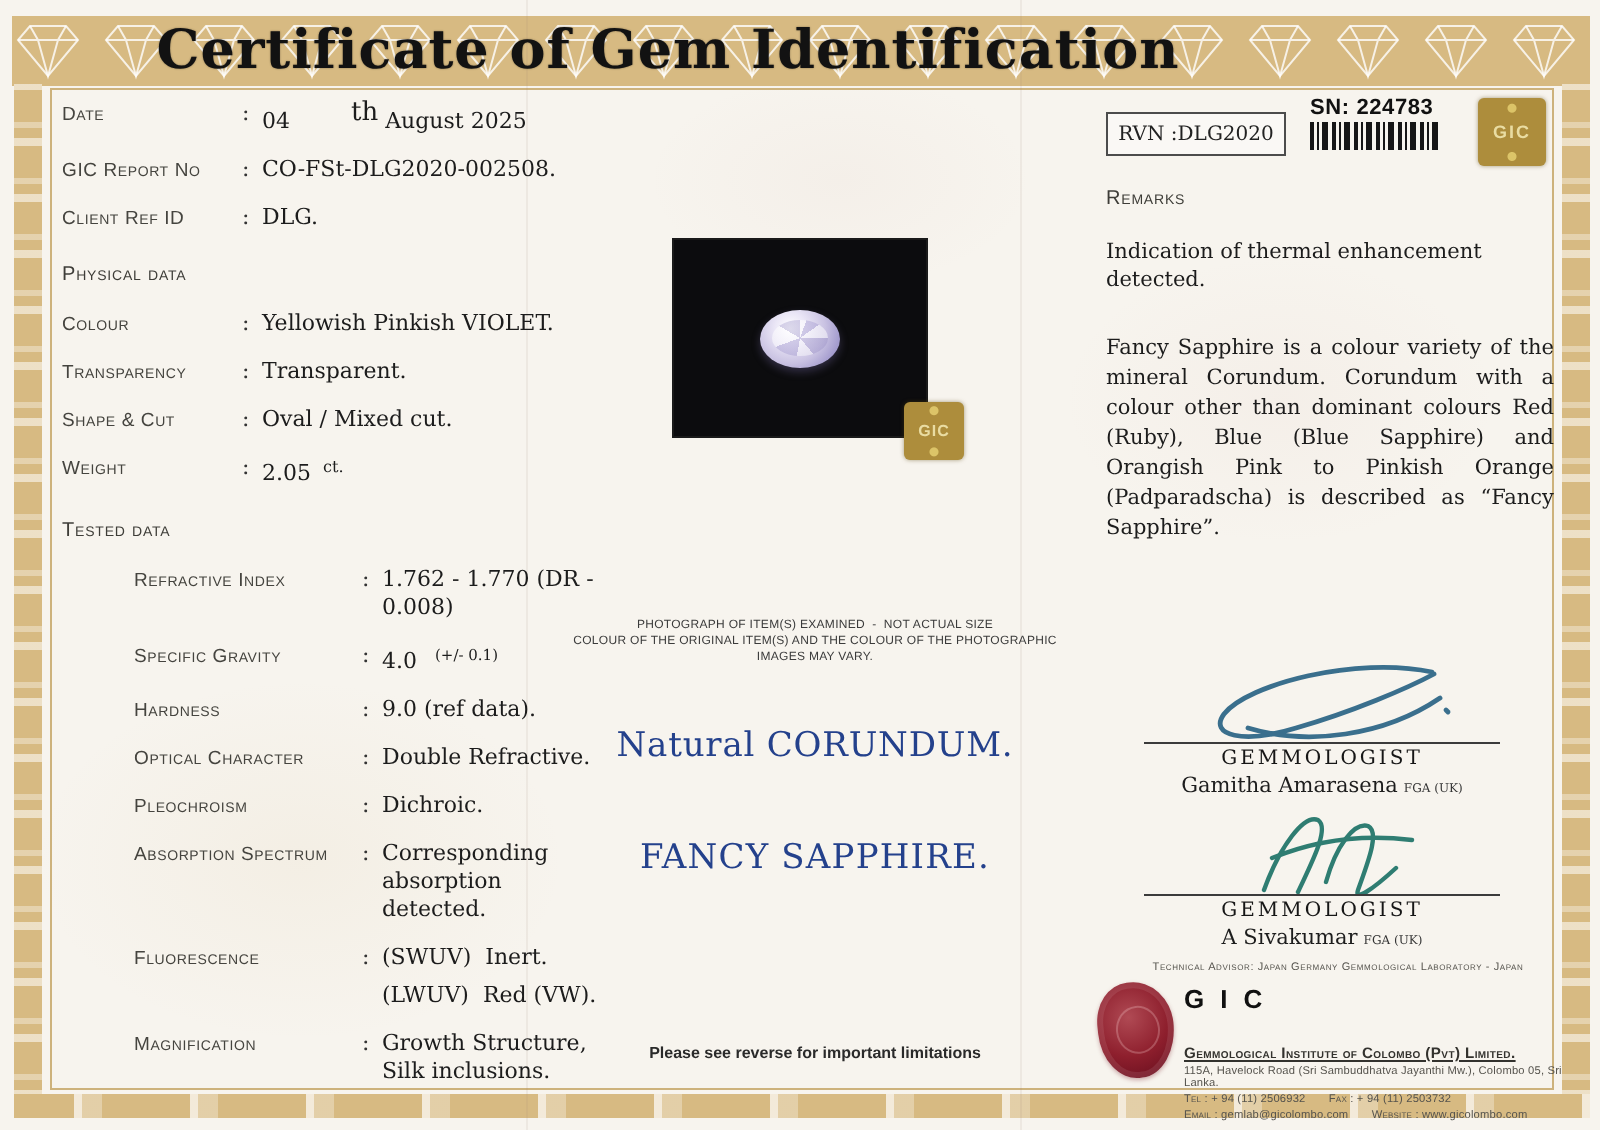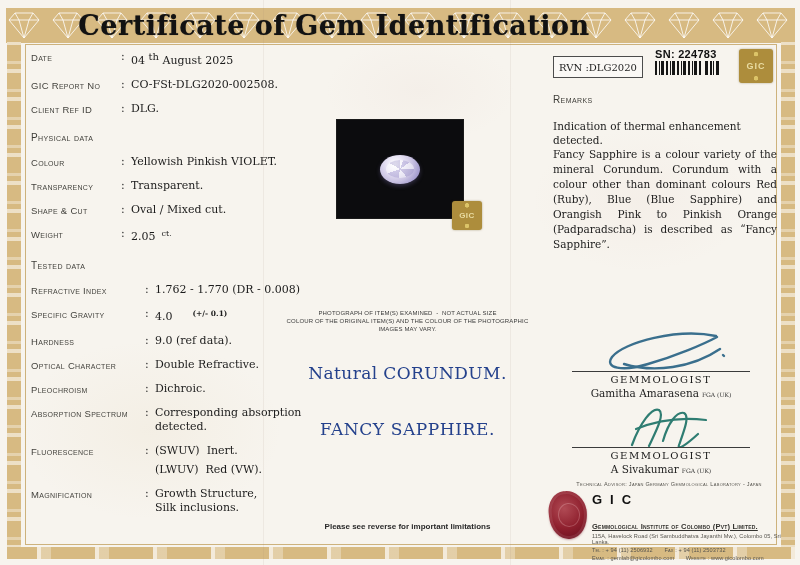--- a/index.html
+++ b/index.html
@@ -26,29 +26,29 @@
     position:absolute;left:0;top:8px;width:668px;text-align:center;z-index:3;
     font-family:"DejaVu Serif",serif;font-weight:bold;font-size:27px;line-height:35px;
     color:#121212;letter-spacing:0.5px;text-shadow:0 0 1px rgba(0,0,0,0.4);
   }
   .crease{position:absolute;top:0;width:1px;height:565px;background:rgba(160,130,120,0.10);}
   
   .col-left{position:absolute;left:31px;top:50px;width:275px;}
   .row{display:flex;align-items:flex-start;margin-bottom:10px;}
   .lbl{flex:0 0 90px;font-family:Liberation Sans, sans-serif;font-variant:small-caps;
        font-size:9.5px;color:#45443f;letter-spacing:0.3px;padding-top:2px;}
-  .tested .lbl{flex:0 0 114px;}
+  .tested .lbl{flex:0 0 114px;margin-left:36px;}
   .colon{flex:0 0 10px;font-size:11px;color:#333;}
   .colon::before{content:":";}
   .val{font-size:11px;color:#1c1c1c;line-height:14px;}
   .sec-head{font-family:"Liberation Sans","DejaVu Sans",sans-serif;font-variant:small-caps;
        font-size:10px;color:#3e3d38;letter-spacing:0.4px;margin:16px 0 12px 0;}
   .unit{font-size:8px;vertical-align:4px;margin-left:6px;}
-  .tol{font-size:7.5px;vertical-align:4px;margin-left:20px;font-weight:bold;}
-  .sup{font-size:10px;vertical-align:4px;}
+  .tol{font-size:7.5px;vertical-align:4px;margin-left:9px;}
+  .sup{font-size:13px;vertical-align:4px;margin-left:27px;}
   
   .photo{position:absolute;left:337px;top:120px;width:126px;height:98px;background:#0c0c0e;box-shadow:0 0 0 1px #1a1a1a;}
   .gem{position:absolute;left:43px;top:35px;width:40px;height:29px;border-radius:50%;
        background:radial-gradient(circle at 38% 32%, #ffffff, #eae6f6 25%, #c9c2e2 55%, #a49cce 78%, #8d85b8);
        box-shadow:0 2px 4px rgba(120,110,170,0.35);}
   .gem::after{content:"";position:absolute;left:6px;top:5px;width:28px;height:18px;border-radius:50%;
        background:conic-gradient(rgba(255,255,255,0.55) 0 20deg, rgba(150,140,200,0.35) 20deg 55deg,
        rgba(255,255,255,0.5) 55deg 90deg, rgba(140,130,190,0.3) 90deg 140deg, rgba(255,255,255,0.45) 140deg 190deg,
        rgba(150,140,200,0.35) 190deg 250deg, rgba(255,255,255,0.5) 250deg 300deg, rgba(140,130,190,0.3) 300deg 360deg);}
   .gold-chip{background:#ad8d3c;border-radius:3px;
@@ -70,21 +70,21 @@
   .rvn-box{position:absolute;left:553px;top:56px;width:88px;height:20px;border:1px solid #4c4c4c;
        display:flex;align-items:center;justify-content:center;font-size:10px;color:#222;background:rgba(255,255,255,0.4);}
   .sn-block{position:absolute;left:655px;top:48px;width:70px;}
   .sn-text{font-family:"Liberation Sans",sans-serif;font-weight:bold;font-size:11px;color:#111;letter-spacing:0.3px;}
   .barcode{width:64px;height:14px;margin-top:1px;
        background:repeating-linear-gradient(90deg,#161616 0 2px,transparent 2px 3.5px,#161616 3.5px 4.5px,transparent 4.5px 6px,#161616 6px 9px,transparent 9px 11px);}
   .logo-top{position:absolute;left:739px;top:49px;width:34px;height:34px;font-size:9px;letter-spacing:1px;}
   .remarks{position:absolute;left:553px;top:94px;width:224px;}
   .remarks-head{font-family:"Liberation Sans","DejaVu Sans",sans-serif;font-variant:small-caps;font-size:10px;color:#3e3d38;letter-spacing:0.4px;}
   .remark-p1{margin-top:14px;font-size:10.5px;line-height:14px;color:#1c1c1c;}
-  .remark-p2{margin-top:0;font-size:10.5px;line-height:15px;color:#1c1c1c;text-align:justify;}
+  .remark-p2{margin-top:20px;font-size:10.5px;line-height:15px;color:#1c1c1c;text-align:justify;}
   .sig{position:absolute;left:560px;width:202px;text-align:center;}
   .sig svg{display:block;margin:0 auto;}
   .sig-rule{border-top:1.3px solid #3b3b3b;width:178px;margin:0 auto;}
   .sig-title{font-size:10px;color:#161616;letter-spacing:1.5px;margin-top:2px;}
   .sig-name{font-size:10.5px;color:#1d1d1d;margin-top:2px;}
   .sig-cred{font-size:6px;color:#333;margin-left:3px;}
   .advisor{position:absolute;left:553px;top:481px;width:232px;text-align:center;
        font-family:"Liberation Sans",sans-serif;font-variant:small-caps;font-size:5.5px;color:#56544e;letter-spacing:0.3px;}
   .seal{position:absolute;left:549px;top:491px;width:38px;height:48px;
        border-radius:46% 54% 50% 50%/44% 48% 56% 52%;transform:rotate(-6deg);

